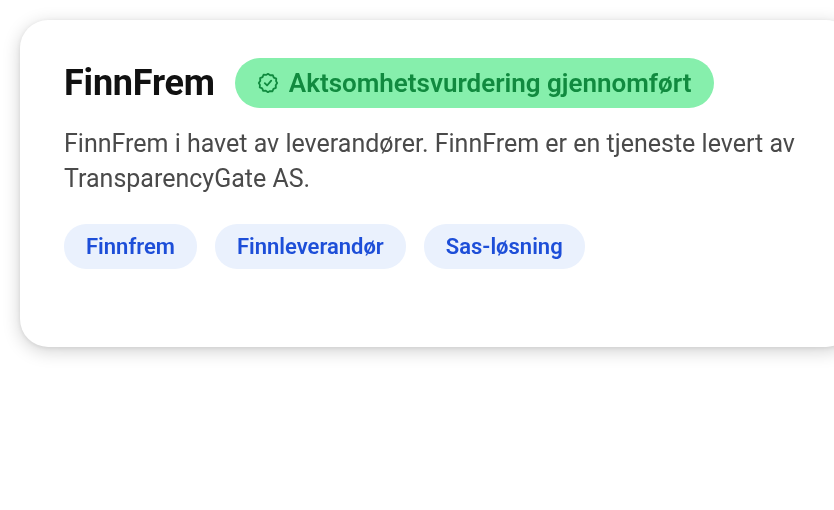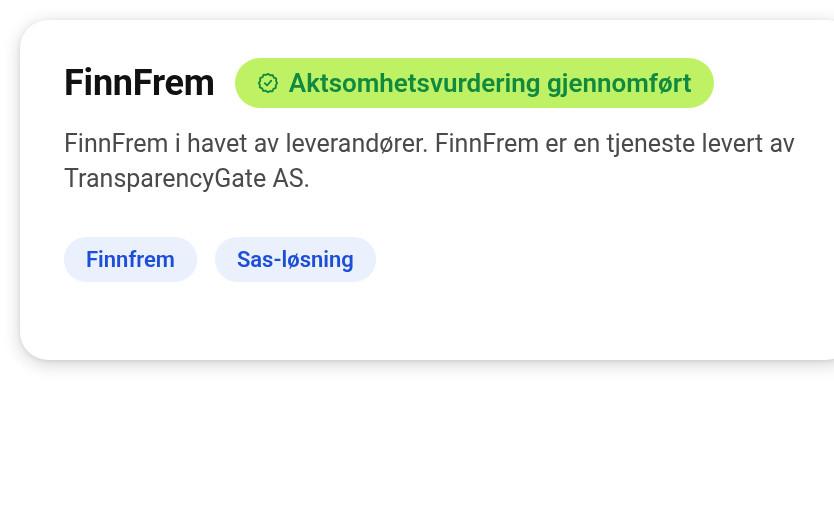--- a/index.html
+++ b/index.html
@@ -31,21 +31,21 @@
     .title {
       font-size: 36px;
       font-weight: 700;
       color: #111111;
       letter-spacing: -0.2px;
     }
     .badge {
       display: inline-flex;
       align-items: center;
       gap: 10px;
-      background: #bef264;
+      background: #86efac;
       color: #118a3f;
       font-size: 26px;
       font-weight: 600;
       padding: 10px 22px;
       border-radius: 26px;
     }
     .badge-icon {
       width: 22px;
       height: 22px;
       display: inline-flex;
@@ -54,21 +54,21 @@
       flex-shrink: 0;
     }
     .badge-icon svg {
       width: 22px;
       height: 22px;
     }
     .description {
       font-size: 25px;
       color: #4a4a4a;
       line-height: 1.4;
-      margin-bottom: 41px;
+      margin-bottom: 28px;
     }
     .tags {
       display: flex;
       flex-wrap: wrap;
       gap: 14px 18px;
       margin-bottom: 34px;
     }
     .tag {
       background: #eaf1fd;
       color: #1d4ed8;
@@ -102,18 +102,19 @@
         </svg>
       </span>
       <span>Aktsomhetsvurdering gjennomført</span>
     </div>
   </div>
 
   <p class="description">FinnFrem i havet av leverandører. FinnFrem er en tjeneste levert av TransparencyGate AS.</p>
 
   <div class="tags">
     <span class="tag">Finnfrem</span>
+    <span class="tag">Finnleverandør</span>
     <span class="tag">Sas-løsning</span>
   </div>
 
   <div class="meta">
   </div>
 </div>
 
 </body></html>

